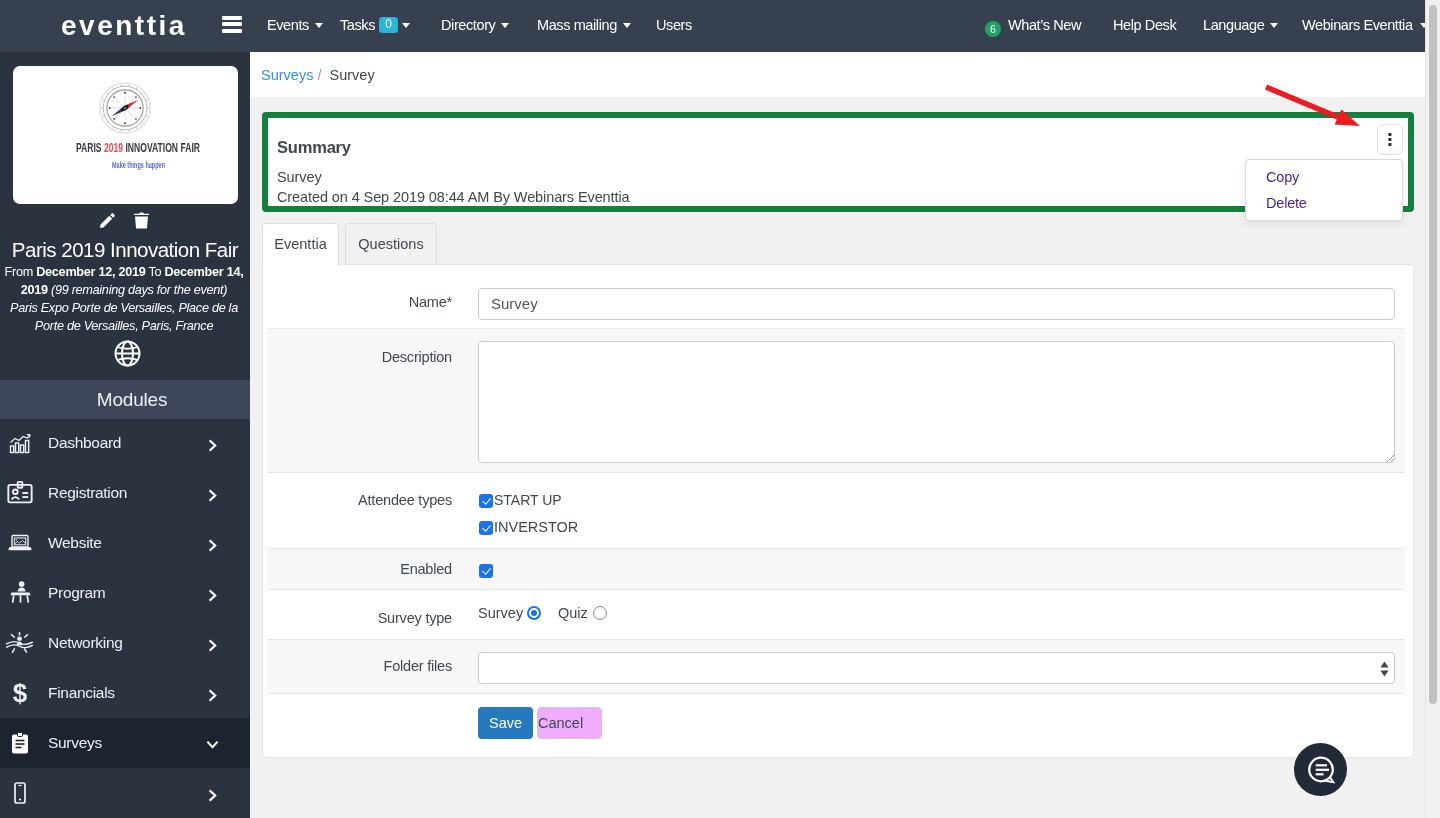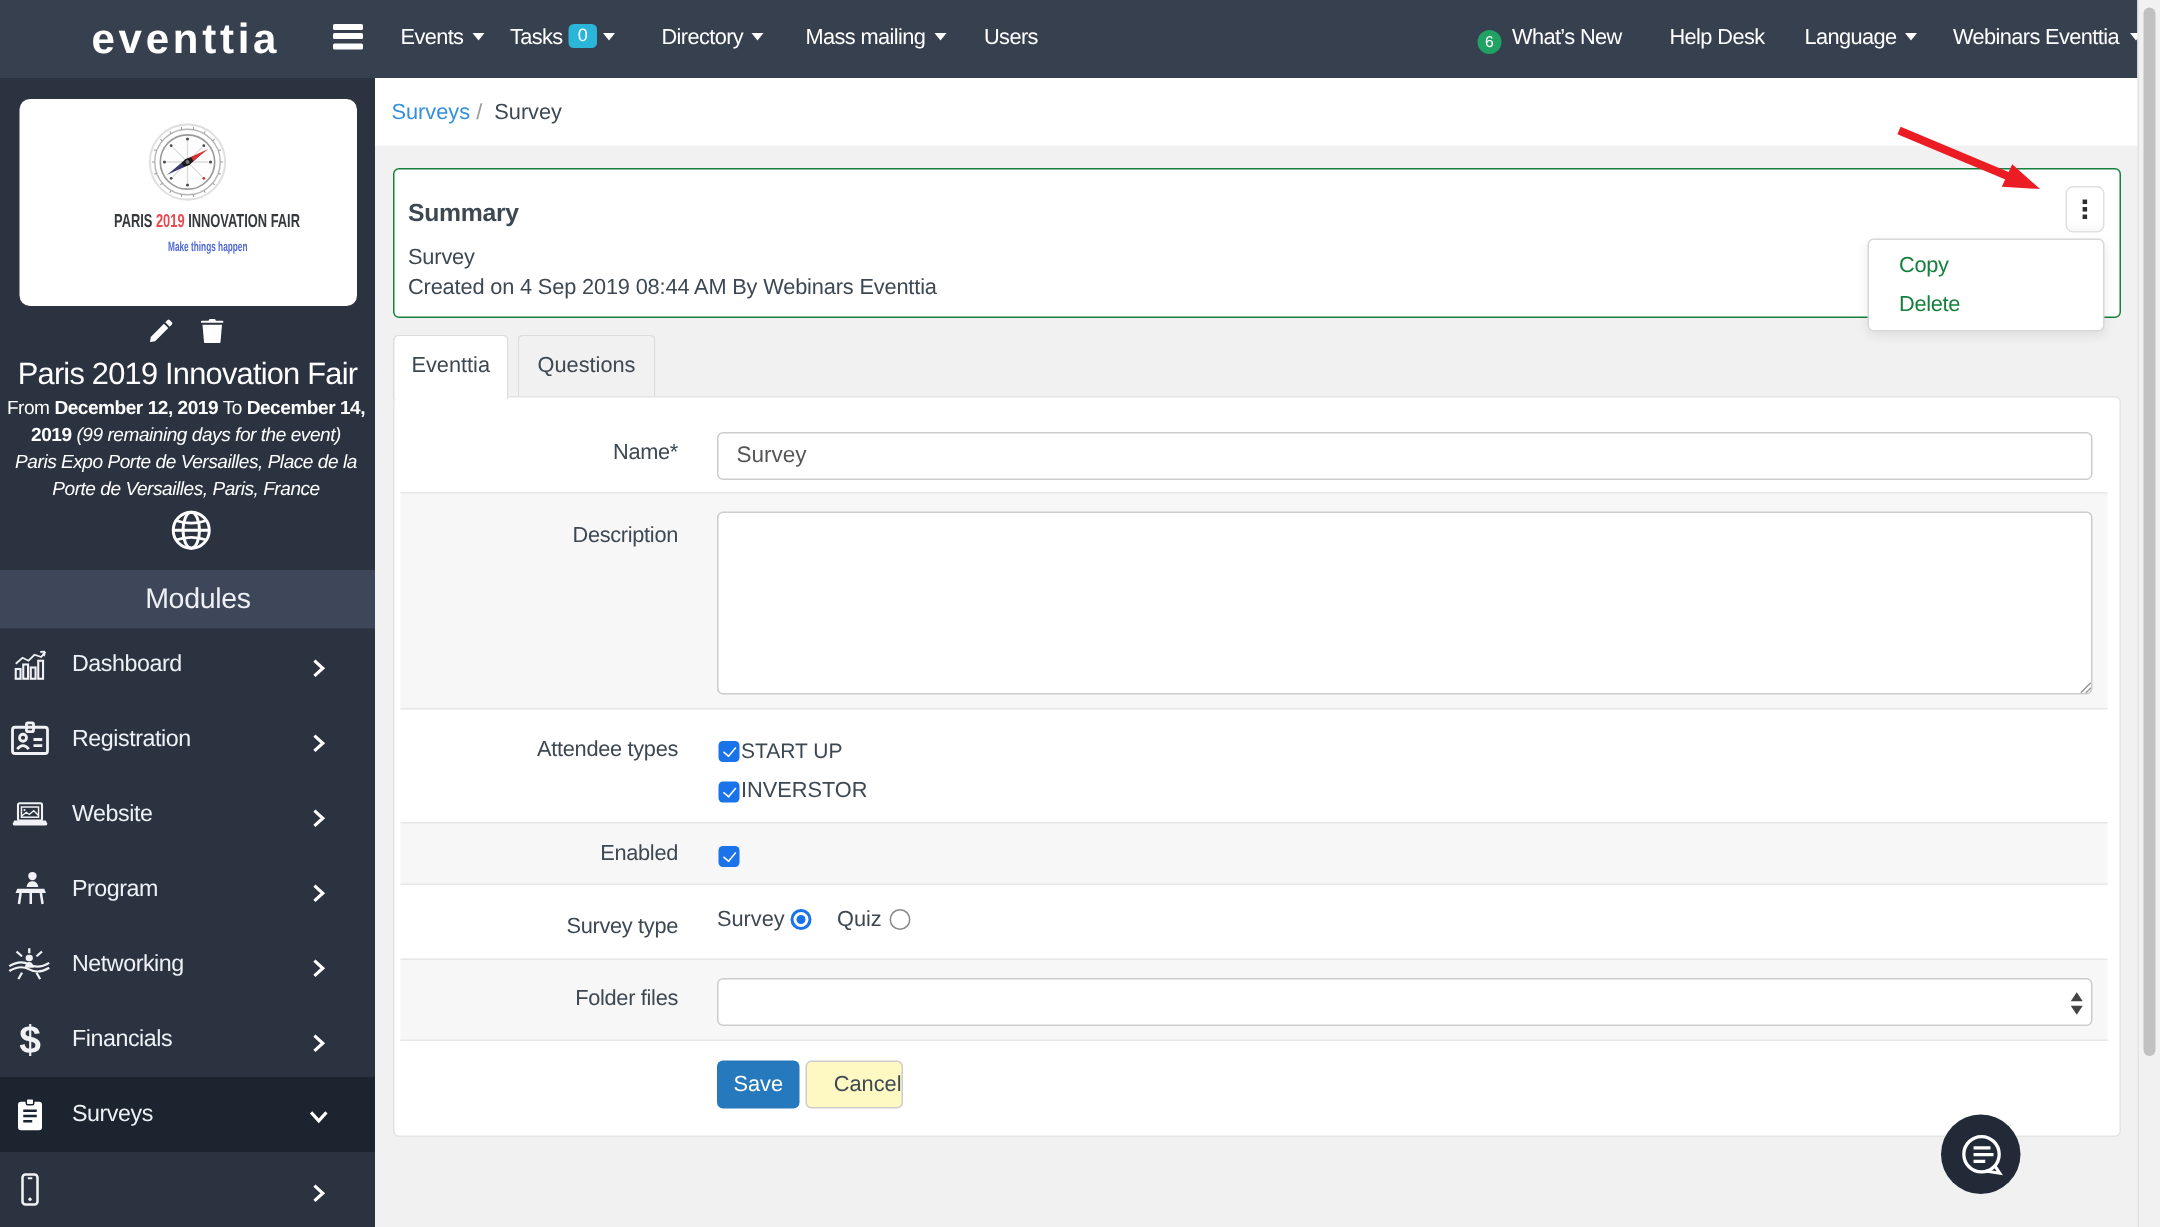--- a/index.html
+++ b/index.html
@@ -25,43 +25,43 @@
 .mrow{position:absolute;left:0;width:250px;height:50px;}
 .mrow.active{background:#1c2430;}
 .mrow .mlabel{position:absolute;left:48px;top:0;height:50px;line-height:50px;font-size:15.5px;color:#eef1f5;letter-spacing:-0.3px;}
 .mrow .micon{position:absolute;left:8px;top:13px;width:24px;height:24px;}
 .mrow .chev{position:absolute;right:33px;top:21px;}
 
 
 #crumbbar{position:absolute;left:250px;top:52px;width:1175px;height:45px;background:#fff;font-size:14.5px;}
 #crumbbar .in{position:absolute;left:11px;top:15px;}
 a.bc{color:#3490dc;text-decoration:none;}
-#sumpanel{position:absolute;left:262px;top:112px;width:1152px;height:100px;background:#fff;border:1px solid #15803d;border-radius:4px;}
+#sumpanel{position:absolute;left:262px;top:112px;width:1152px;height:100px;background:#fff;border:6px solid #15803d;border-radius:4px;}
 #kebab{position:absolute;left:1377px;top:124px;width:26px;height:31px;background:#fff;border:1px solid #e0e0e0;border-radius:5px;box-shadow:inset 0 -12px 10px -12px rgba(0,0,0,0.06);z-index:41;}
 #kebab .dots{position:absolute;left:50%;top:50%;transform:translate(-50%,-50%);display:flex;flex-direction:column;gap:2.2px;}
 #kebab .dots i{width:3.2px;height:3.2px;background:#2c2c2c;}
-#dropdown{position:absolute;left:1245px;top:159px;width:158px;height:62px;background:#fff;border:1px solid #d8d8d8;border-radius:4px;box-shadow:0 3px 8px rgba(0,0,0,0.08);z-index:40;font-size:14.5px;color:#15803d;letter-spacing:-0.2px;}
+#dropdown{position:absolute;left:1245px;top:159px;width:158px;height:62px;background:#fff;border:1px solid #d8d8d8;border-radius:4px;box-shadow:0 3px 8px rgba(0,0,0,0.08);z-index:40;font-size:14.5px;color:#4c1d95;letter-spacing:-0.2px;}
 #tabs{position:absolute;left:262px;top:223px;height:42px;z-index:5;font-size:14.5px;}
 #tab1{position:absolute;left:0px;top:0;width:77px;height:42.5px;background:#fff;border:1px solid #ddd;border-bottom:none;border-radius:4px 4px 0 0;text-align:center;line-height:40px;}
 #tab2{position:absolute;left:83px;top:0;width:92px;height:41px;background:#f1f1f1;border:1px solid #ddd;border-bottom:none;border-radius:4px 4px 0 0;text-align:center;line-height:40px;}
 #formpanel{position:absolute;left:262px;top:264px;width:1152px;height:494px;background:#fff;border:1px solid #e4e4e4;border-radius:4px;z-index:1;}
 .stripe{position:absolute;left:4px;width:1138px;background:#f7f7f7;border-top:1px solid #e7e7e7;border-bottom:1px solid #e7e7e7;}
 .flabel{position:absolute;left:0;width:189px;text-align:right;font-size:14.5px;color:#3d4852;letter-spacing:-0.2px;}
 .ctrl-border{border:1px solid #ccc;border-radius:4px;background:#fff;}
 #nameinput{position:absolute;left:215px;top:23px;width:917px;height:32px;line-height:30px;padding-left:12px;font-size:15px;color:#555;}
 #desc{position:absolute;left:215px;top:76px;width:917px;height:122px;}
 .cbx{position:absolute;width:14px;height:14px;background:#1a73e8;border-radius:3px;}
 .cbx:after{content:"";position:absolute;left:4.6px;top:1.8px;width:3.5px;height:7px;border:solid #fff;border-width:0 1.8px 1.8px 0;transform:rotate(40deg);}
 .radio{position:absolute;width:14px;height:14px;border-radius:50%;}
 .rchecked{border:2px solid #1a73e8;background:#fff;}
 .rchecked:after{content:"";position:absolute;left:2px;top:2px;width:6px;height:6px;border-radius:50%;background:#1a73e8;}
 .runchecked{border:1.5px solid #898989;background:#fff;}
 #select{position:absolute;left:215px;top:387px;width:917px;height:32px;}
 #savebtn{position:absolute;left:215px;top:442px;width:55px;height:32px;background:#2779bd;border-radius:4px;color:#fff;text-align:center;line-height:32px;font-size:14.5px;}
-#cancelbtn{position:absolute;left:274px;top:442px;width:65px;height:32px;background:#fef9c3;border:1px solid #ccc;border-radius:4px;text-align:right;line-height:30px;font-size:14.5px;}
+#cancelbtn{position:absolute;left:274px;top:442px;width:65px;height:32px;background:#f0abfc;border:1px solid #ccc;border-radius:4px;text-align:left;line-height:30px;font-size:14.5px;}
 #chatbtn{position:absolute;left:1294px;top:743px;width:53px;height:53px;border-radius:50%;background:#222a38;z-index:45;}
 #vscroll{position:absolute;left:1425px;top:0;width:15px;height:818px;background:#f1f1f1;border-left:1px solid #e3e3e3;z-index:50;}
 #vthumb{position:absolute;left:2.5px;top:5px;width:8px;height:699px;background:#c1c1c1;border-radius:4px;}
 </style>
 </head>
 <body>
 
 <div id="navbar">
   <div id="logo">eventtia</div>
   <div id="hamburger">

